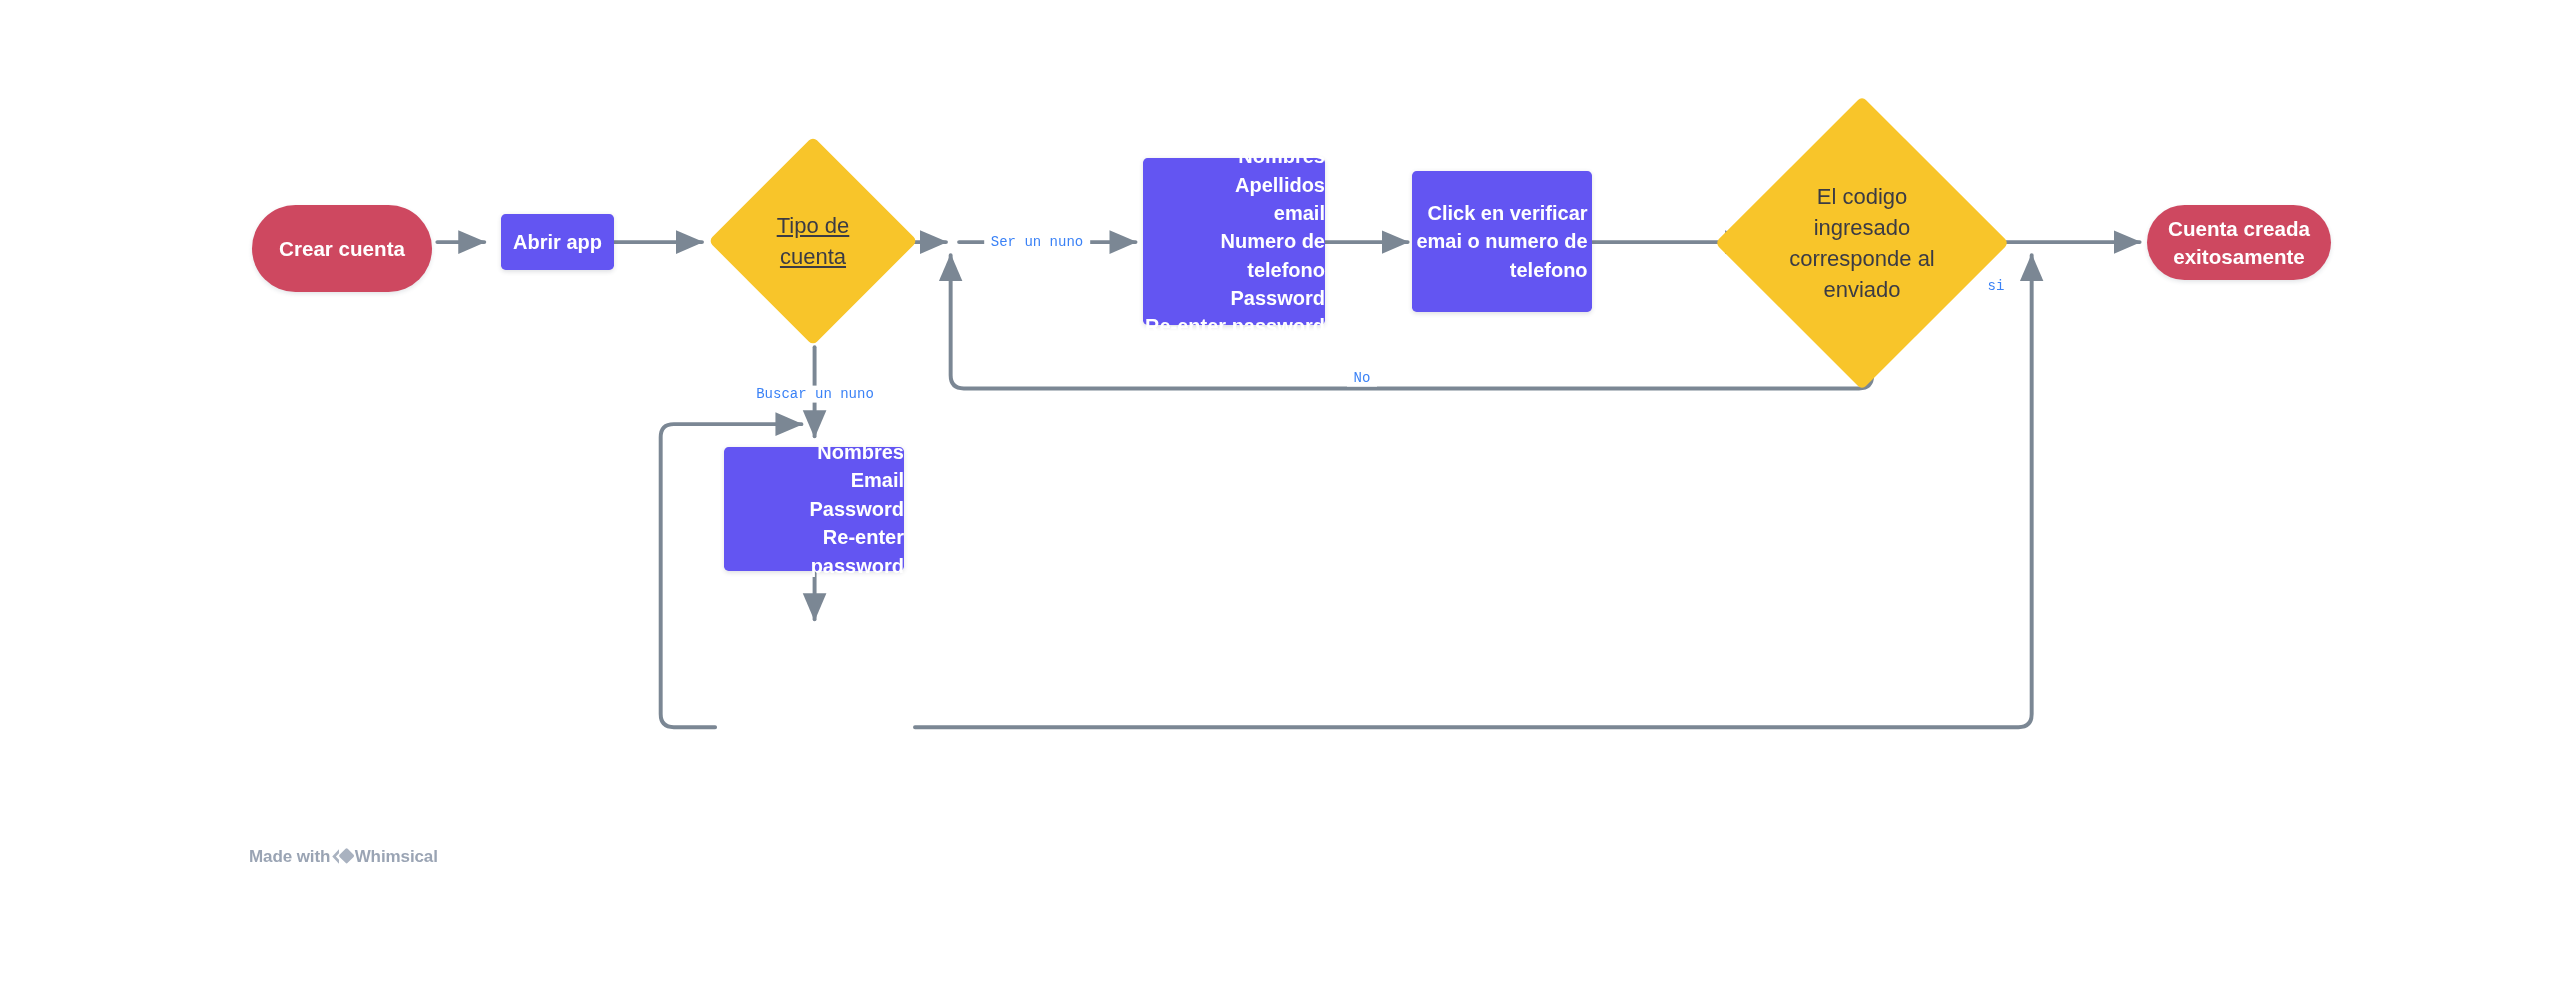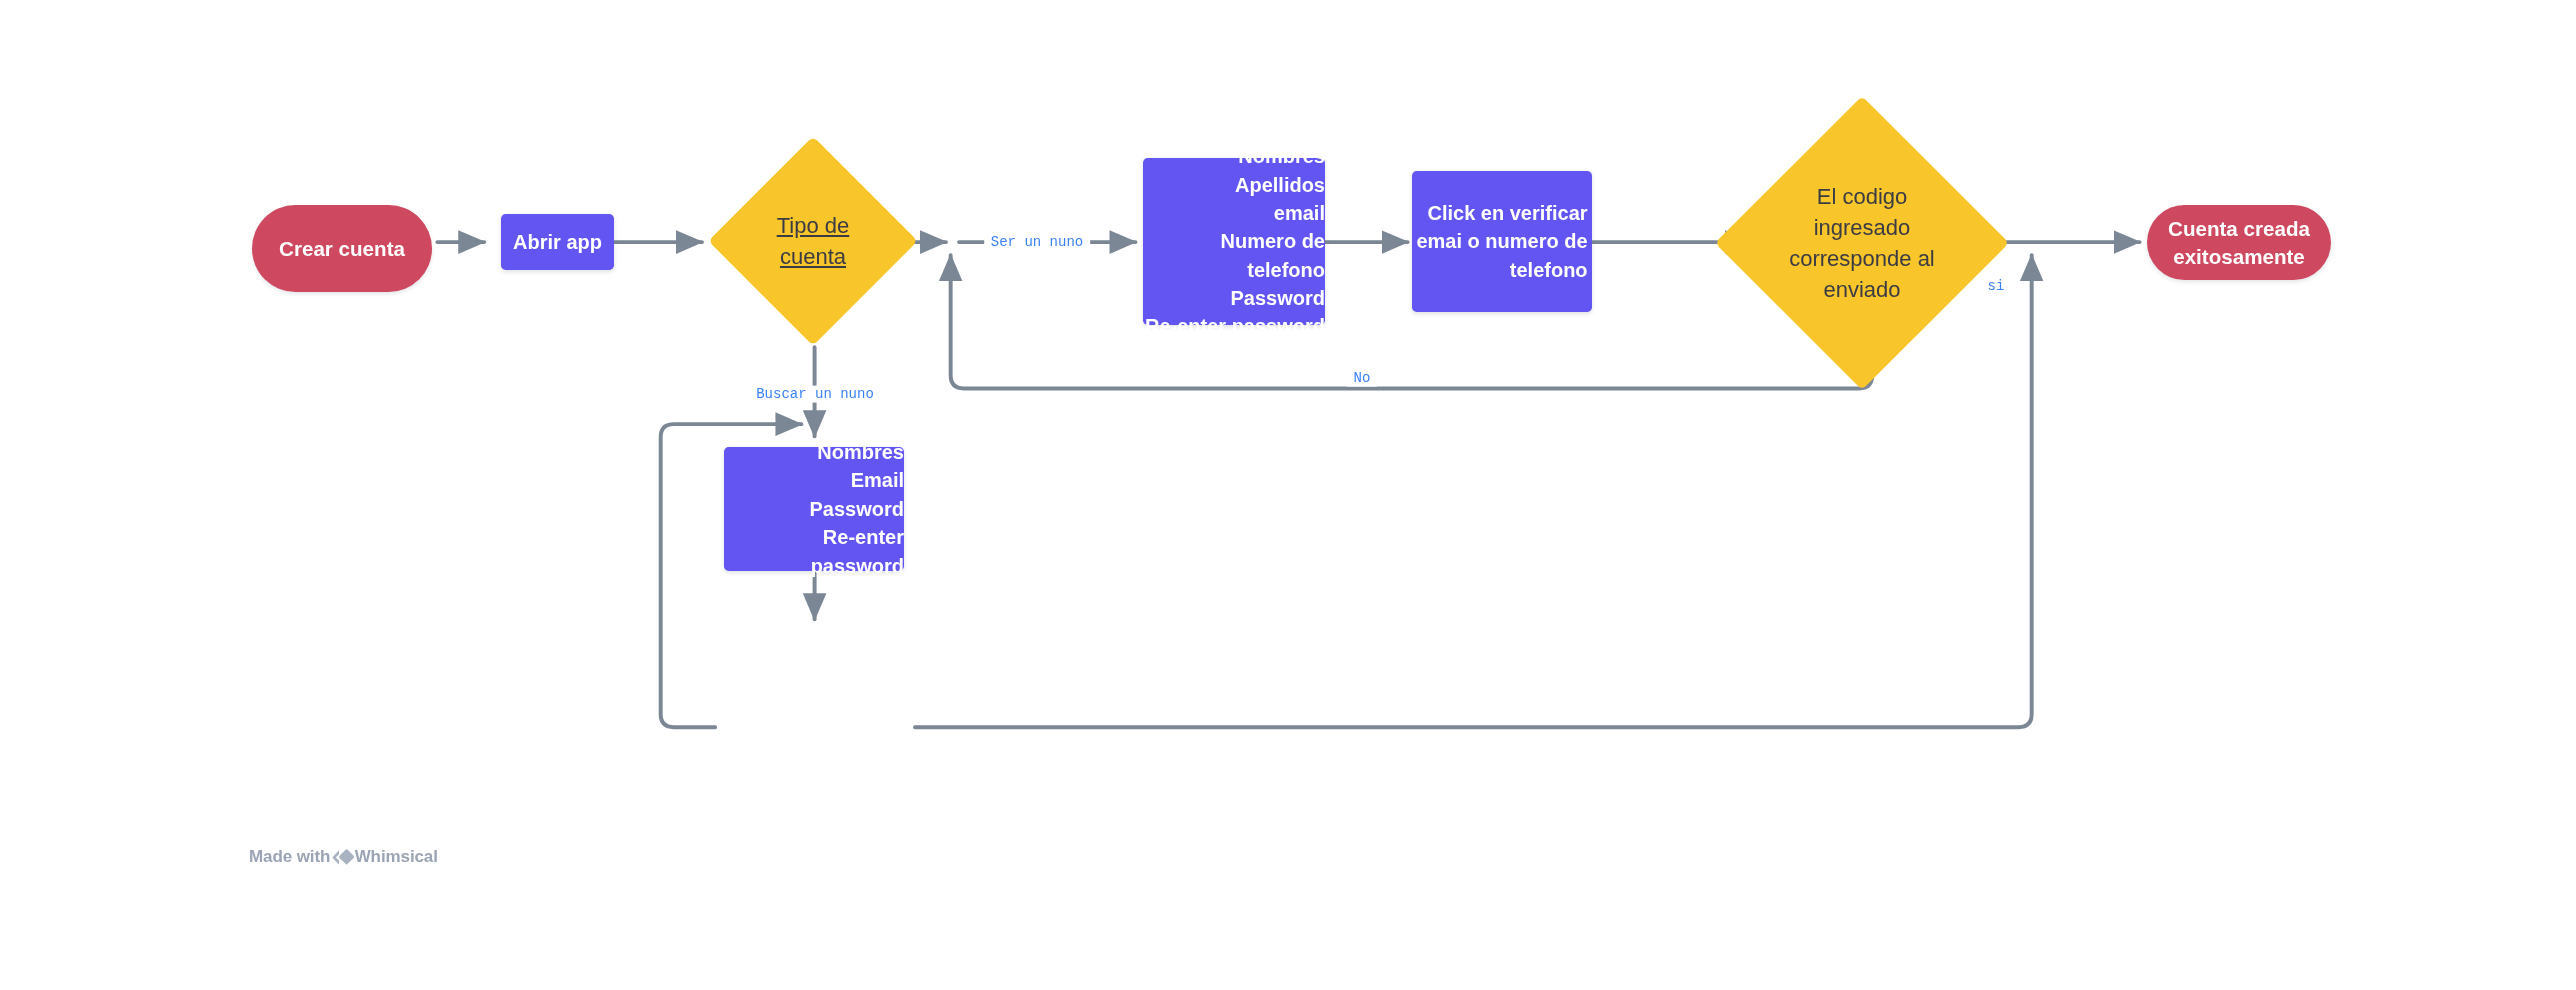--- a/index.html
+++ b/index.html
@@ -93,21 +93,20 @@
     white-space: nowrap;
     line-height: 1.2;
     transform: translate(-50%, -50%);
   }
   
   #watermark {
     position: absolute;
     left: 249px;
     top: 847px;
     display: flex;
-    align-items: center;
     gap: 0;
     color: #9AA4B4;
     font-size: 17px;
     font-weight: bold;
     letter-spacing: -0.1px;
   }
   #watermark .wm-mark {
     display: inline-flex;
   }
 </style>

